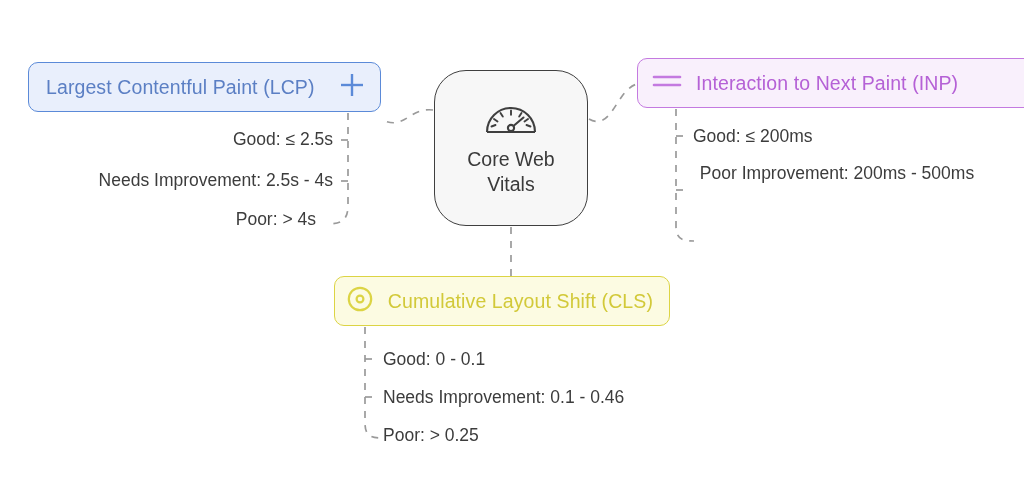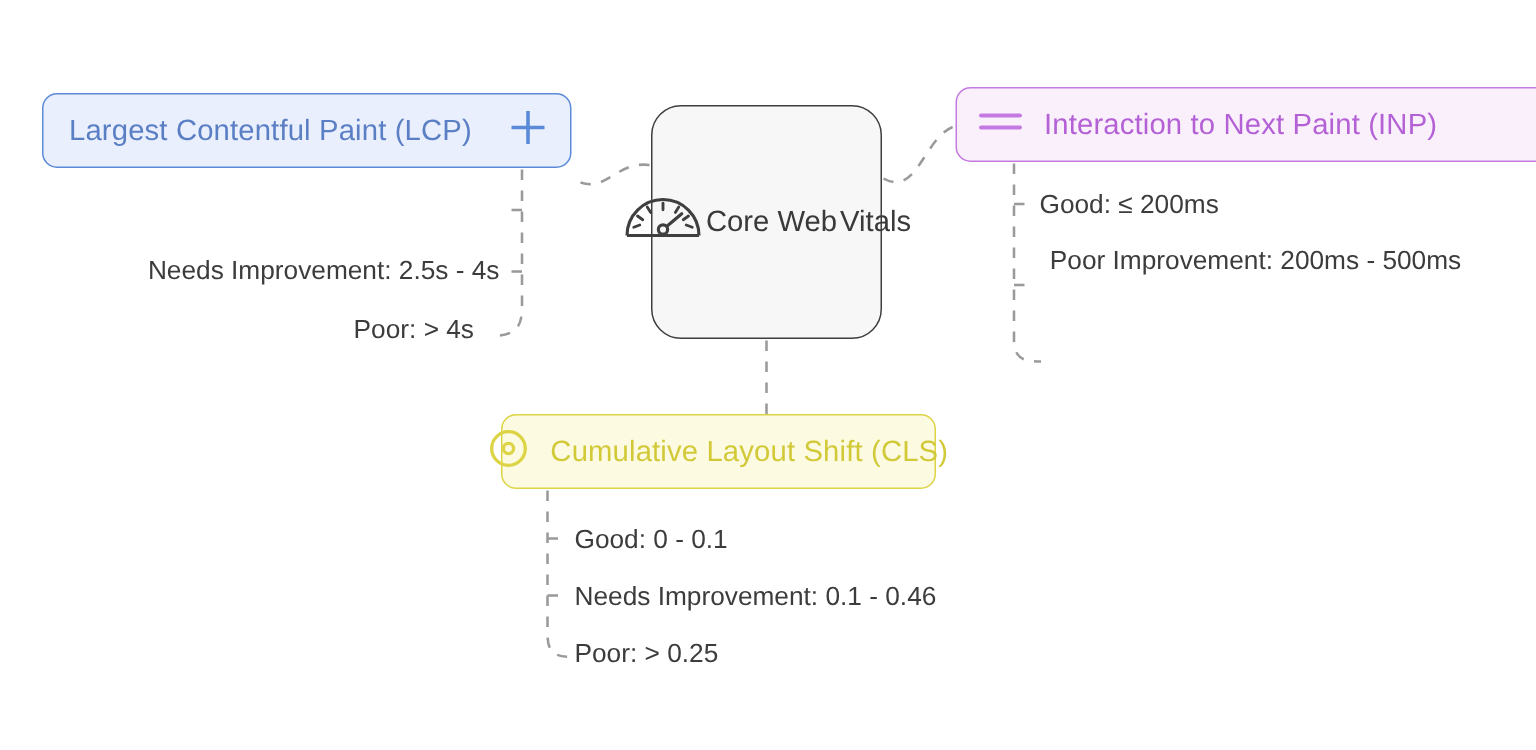--- a/index.html
+++ b/index.html
@@ -39,24 +39,24 @@
     font-size: 19.5px;
     letter-spacing: 0.1px;
   }
 
   
   #node-center {
     left: 434px;
     top: 70px;
     width: 154px;
     height: 156px;
-    border-radius: 20px;
+    border-radius: 32px;
     border: 1.8px solid #3f3f3f;
     background: #f7f7f7;
-    flex-direction: row;
+    flex-direction: column;
     justify-content: center;
     gap: 2px;
   }
   #node-center .center-text {
     font-size: 19.5px;
     color: #3a3a3a;
     text-align: center;
     line-height: 23px;
   }
   .gauge-icon { margin-bottom: 9px; display:block; }
@@ -86,26 +86,26 @@
     padding: 0 16px 0 14px;
     justify-content: flex-start;
     gap: 14px;
   }
   #node-inp .node-label { color: #b561d6; }
 
   
   #node-cls {
     left: 334px;
     top: 276px;
-    width: 290px;
+    width: 336px;
     height: 50px;
     background: #fcfbe2;
     border-color: #dcd444;
     padding: 0 16px 0 14px;
-    justify-content: center;
+    justify-content: flex-end;
     gap: 13px;
   }
   #node-cls .node-label { color: #d2c939; }
 
   
   .leaf {
     position: absolute;
     font-size: 17.5px;
     color: #3c3c3c;
     line-height: 23px;
@@ -185,20 +185,21 @@
   <div class="node" id="node-lcp">
     <span class="node-label">Largest Contentful Paint (LCP)</span>
     <span>
       <svg width="28" height="28" viewBox="0 0 28 28" xmlns="http://www.w3.org/2000/svg">
         <line x1="14" y1="3" x2="14" y2="25" stroke="#5b8ad8" stroke-width="2.4"></line>
         <line x1="3" y1="14" x2="25" y2="14" stroke="#5b8ad8" stroke-width="2.4"></line>
       </svg>
     </span>
   </div>
 
+  <div class="leaf right-align" id="leaf-lcp-0">Good: ≤ 2.5s</div>
   <div class="leaf right-align" id="leaf-lcp-1">Needs Improvement: 2.5s - 4s</div>
   <div class="leaf right-align" id="leaf-lcp-2">Poor: &gt; 4s</div>
 
   <div class="node" id="node-inp">
     <span>
       <svg width="30" height="22" viewBox="0 0 30 22" xmlns="http://www.w3.org/2000/svg">
         <line x1="2" y1="7" x2="28" y2="7" stroke="#c47ae0" stroke-width="2.6" stroke-linecap="round"></line>
         <line x1="2" y1="15" x2="28" y2="15" stroke="#c47ae0" stroke-width="2.6" stroke-linecap="round"></line>
       </svg>
     </span>

